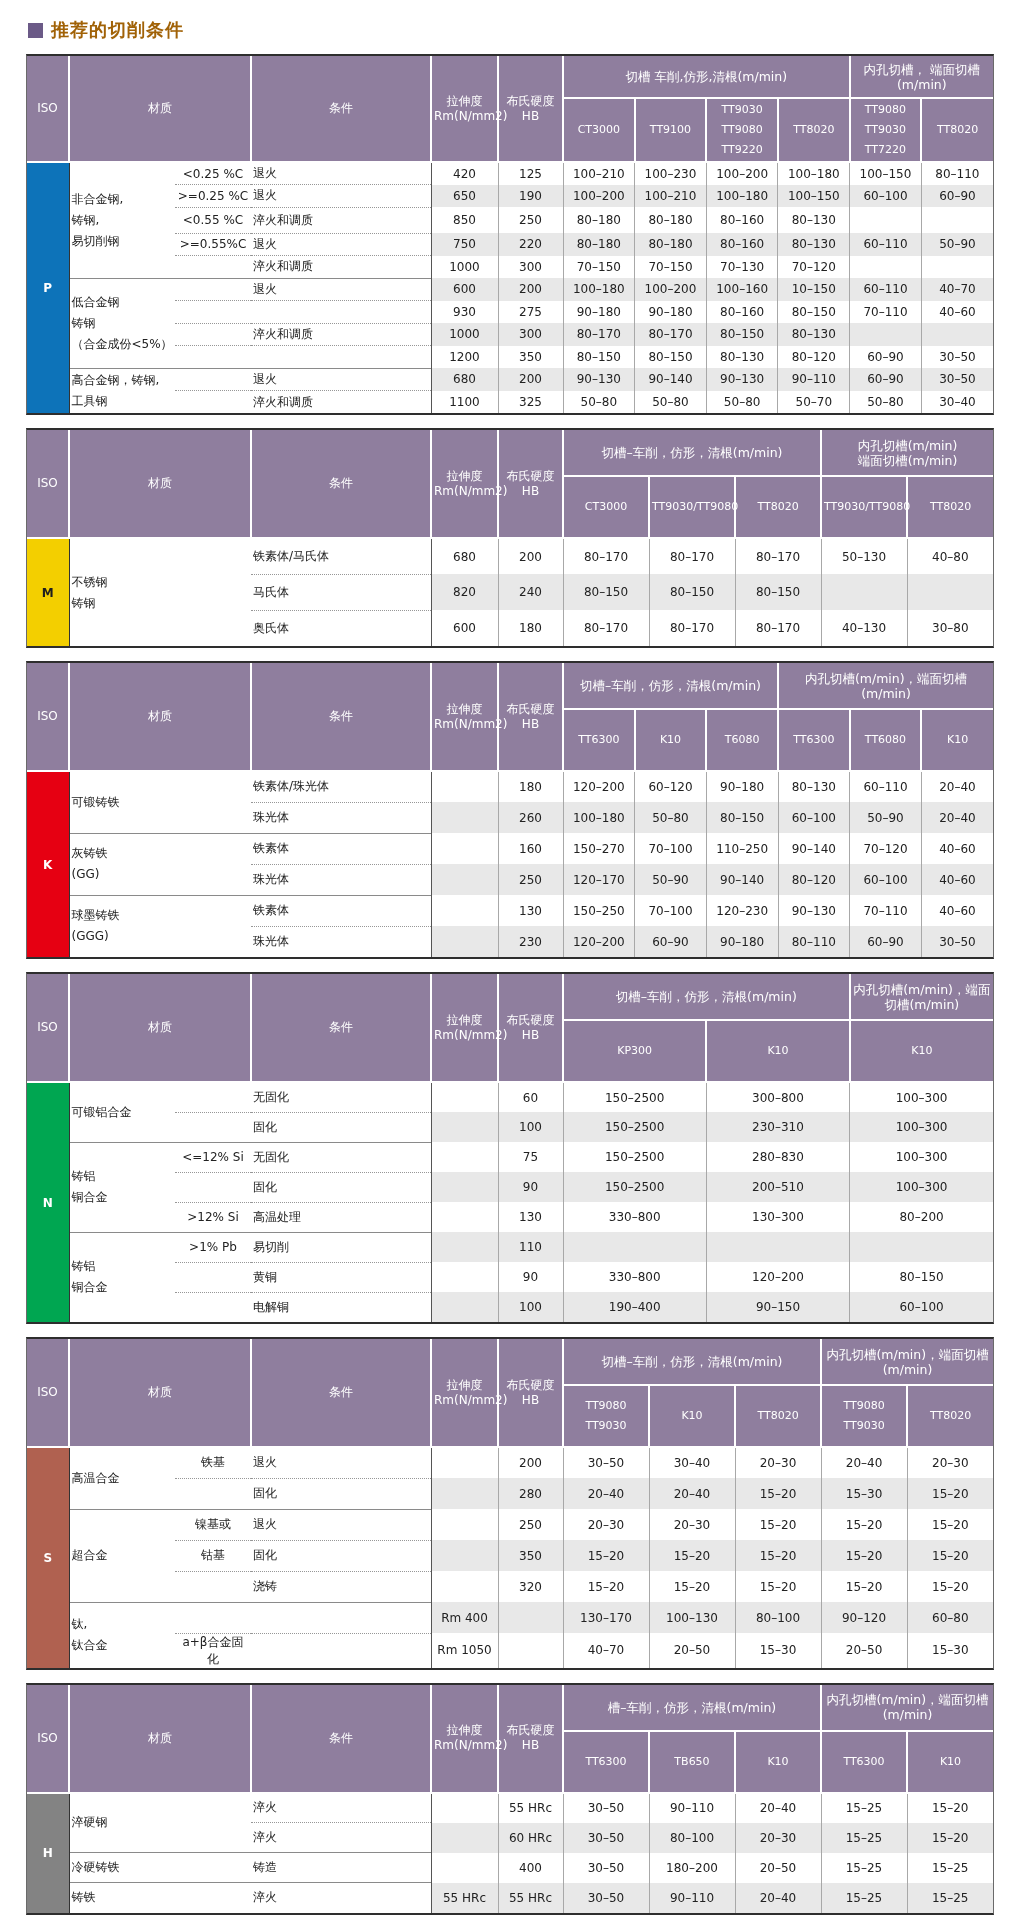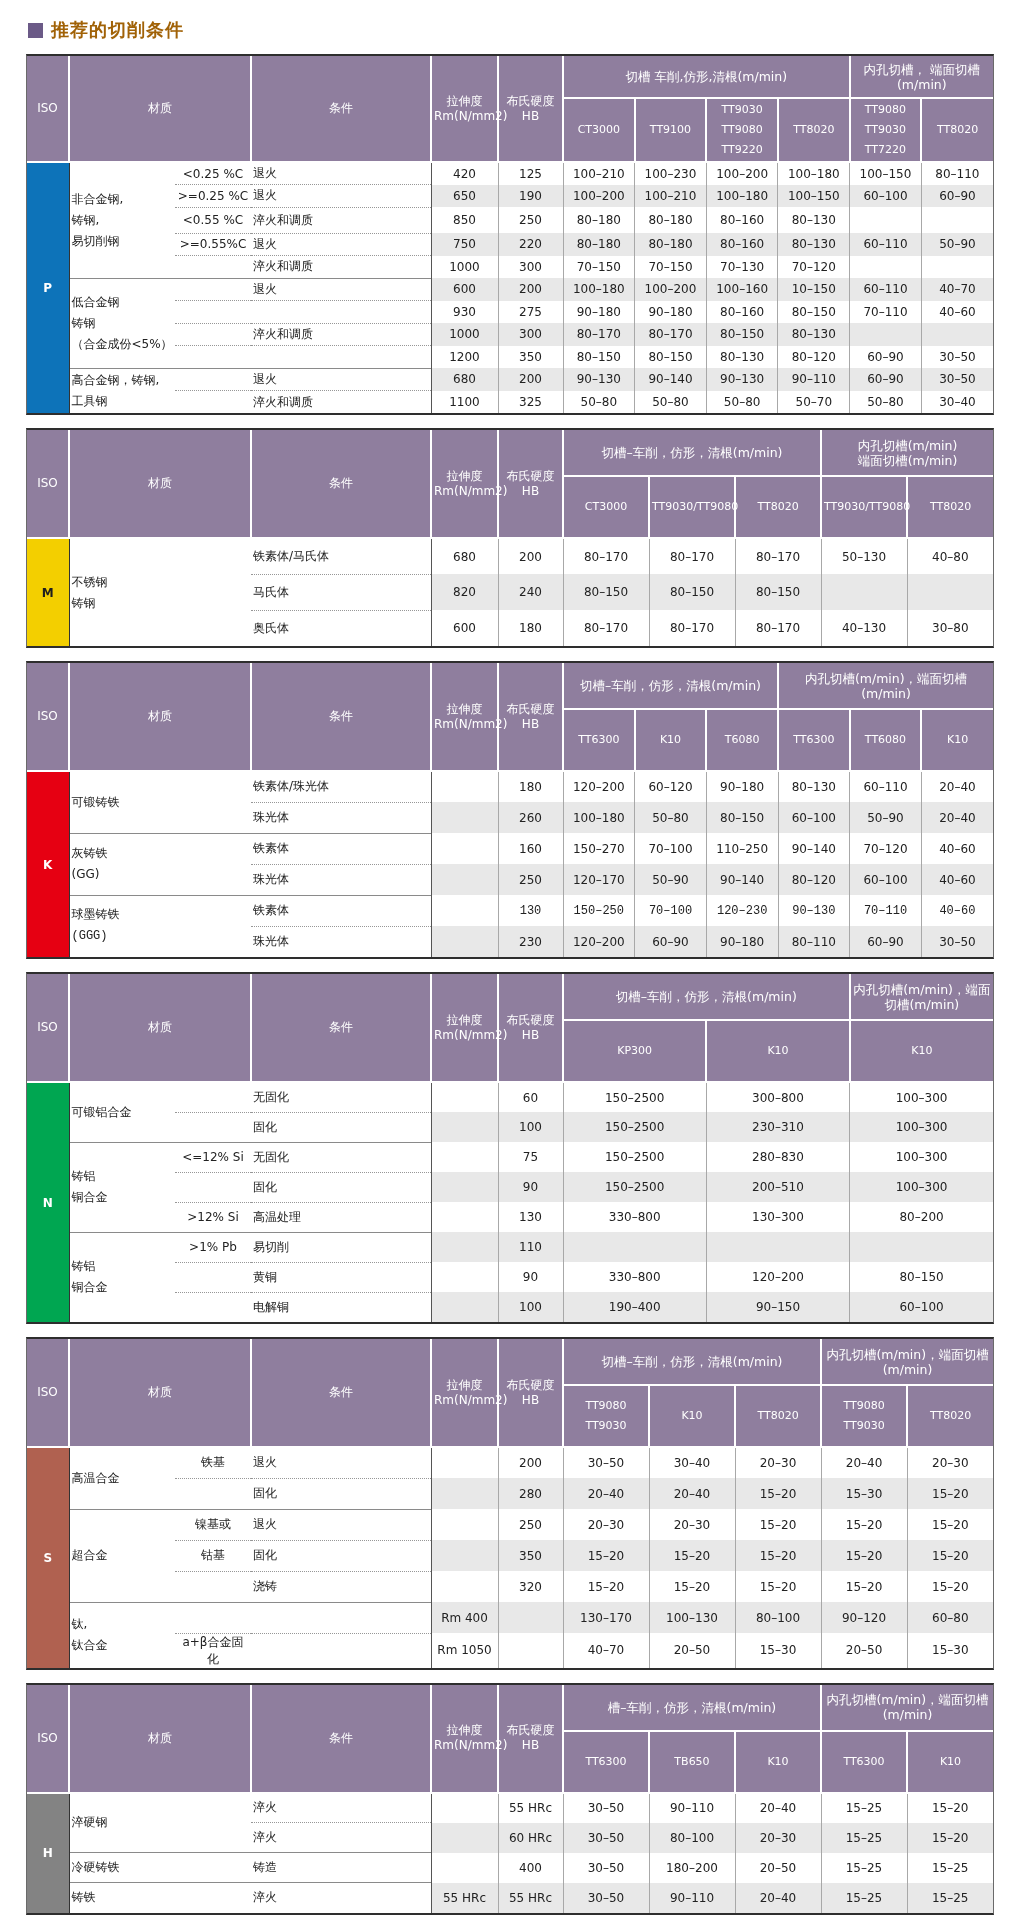--- a/index.html
+++ b/index.html
@@ -375,21 +375,21 @@
               <td class="cond dot">珠光体</td>
               <td class="num stripe"></td>
               <td class="num stripe">250</td>
               <td class="num stripe">120–170</td>
               <td class="num stripe">50–90</td>
               <td class="num stripe">90–140</td>
               <td class="num stripe">80–120</td>
               <td class="num stripe">60–100</td>
               <td class="num stripe last">40–60</td>
             </tr>
-            <tr style="height: 31px; font-family: Liberation Mono, monospace;">
+            <tr style="height: 31px;">
               <td class="mat gline" rowspan="2">球墨铸铁
 (GGG)</td>
               <td class="cond gline">铁素体</td>
               <td class="num"></td>
               <td class="num">130</td>
               <td class="num">150–250</td>
               <td class="num">70–100</td>
               <td class="num">120–230</td>
               <td class="num">90–130</td>
               <td class="num">70–110</td>

